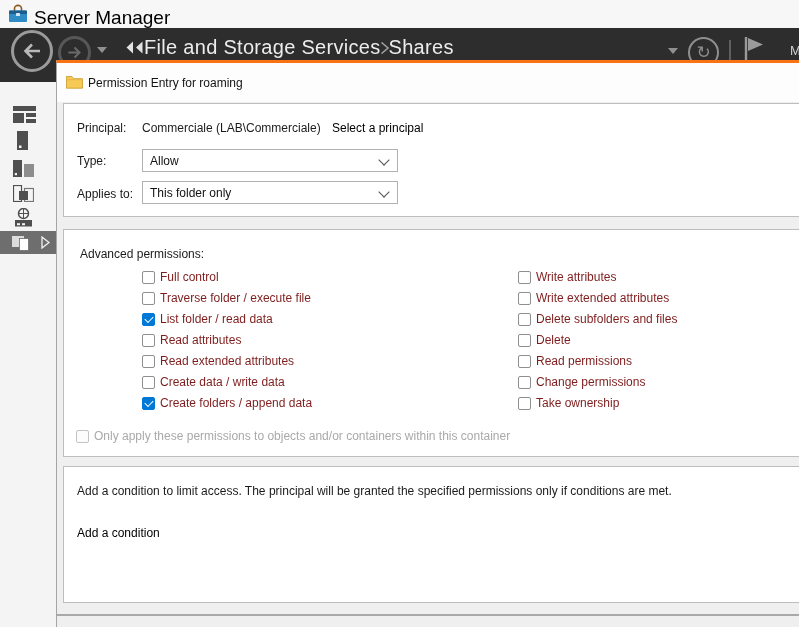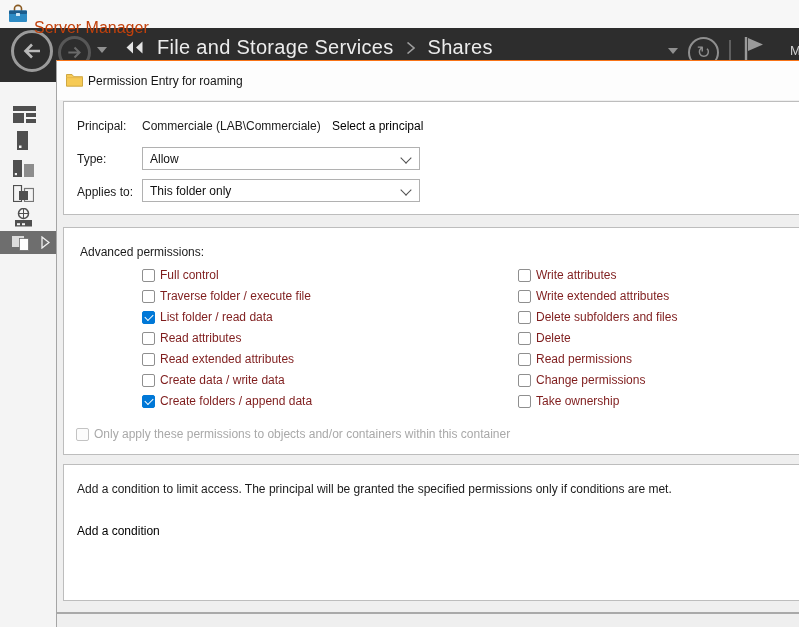--- a/index.html
+++ b/index.html
@@ -2,58 +2,58 @@
 <html><head>
 <meta charset="utf-8">
 <style>
   html,body{margin:0;padding:0;background:#fff;}
   #screen{position:relative;width:799px;height:627px;overflow:hidden;
           font-family:"Liberation Sans",sans-serif;background:#efefef;}
 
   
   .titlebar{position:absolute;left:0;top:0;width:799px;height:28px;background:#f7f7f7;z-index:4;}
   .app-icon{position:absolute;left:8px;top:4px;}
-  .app-title{position:absolute;left:34px;top:7px;font-size:16px;color:#c2410c;margin-top:12px;}
+  .app-title{position:absolute;left:34px;top:7px;font-size:19px;color:#000000;}
 
   
   .navbar{position:absolute;left:0;top:28px;width:799px;height:54px;background:#2d2d2d;z-index:1;}
   .back-btn{position:absolute;left:11px;top:2px;width:36px;height:36px;border:3px solid #9b9b9b;border-radius:50%;display:flex;align-items:center;justify-content:center;}
   .fwd-btn{position:absolute;left:58px;top:8px;width:27px;height:27px;border:3px solid #575757;border-radius:50%;display:flex;align-items:center;justify-content:center;}
   .caret{width:0;height:0;border-left:5px solid transparent;border-right:5px solid transparent;border-top:6px solid #909090;}
   .fwd-caret{position:absolute;left:97px;top:19px;}
-  .breadcrumb{position:absolute;left:125px;top:8px;display:flex;align-items:center;gap:13px;
+  .breadcrumb{position:absolute;left:125px;top:8px;display:flex;align-items:center;
               color:#ececec;font-size:20px;letter-spacing:.3px;white-space:nowrap;}
   .nav-caret2{position:absolute;left:668px;top:20px;}
   .refresh-btn{position:absolute;left:688px;top:9px;width:27px;height:27px;border:2px solid #8f8f8f;border-radius:50%;
                display:flex;align-items:center;justify-content:center;color:#8f8f8f;font-size:17px;line-height:1;}
   .nav-pipe{position:absolute;left:729px;top:12px;width:2px;height:20px;background:#5f5f5f;}
   .flag-btn{position:absolute;left:742px;top:7px;}
   .manage-hint{position:absolute;left:790px;top:15px;font-size:13px;color:#cfcfcf;}
 
   
   .sidebar{position:absolute;left:0;top:82px;width:56px;height:545px;background:#f4f4f4;z-index:2;}
   .side-icon{position:absolute;left:13px;}
   .side-selected{position:absolute;left:0;top:149px;width:56px;height:23px;background:#6e6e6e;}
 
   
   .dialog{position:absolute;left:56px;top:60px;width:743px;height:567px;background:#efefef;
-          border-left:1px solid #a5a5a5;border-top:1px solid #f97316;box-sizing:border-box;z-index:3;}
+          border-left:1px solid #a5a5a5;border-top:3px solid #f97316;box-sizing:border-box;z-index:3;}
   .dlg-title{position:absolute;left:0;top:0;right:0;height:39px;background:#fdfdfd;}
   .dlg-title-text{position:absolute;left:31px;top:13px;font-size:12px;color:#141414;}
   .dlg-folder{position:absolute;left:9px;top:12px;}
   .grp{position:absolute;left:6px;right:-8px;background:#fff;border:1px solid #bdbdbd;}
   #grp1{top:40px;height:112px;}
   #grp2{top:166px;height:226px;}
   #grp3{top:403px;height:135px;}
   .dlg-divider{position:absolute;left:0;right:0;top:551px;height:2px;background:#a9a9a9;}
   .dlg-footer{position:absolute;left:0;right:0;top:553px;bottom:0;background:#efefef;}
 
   .lbl{position:absolute;font-size:12px;color:#1b1b1b;white-space:nowrap;}
   .link{position:absolute;font-size:12px;color:#000000;white-space:nowrap;cursor:pointer;}
-  .combo{position:absolute;width:278px;height:23px;box-sizing:border-box;border:1px solid #b1b1b1;background:#fff;
+  .combo{position:absolute;width:256px;height:23px;box-sizing:border-box;border:1px solid #b1b1b1;background:#fff;
          font-size:12px;color:#111;padding:4px 24px 0 7px;white-space:nowrap;overflow:hidden;}
   .combo-chevron{position:absolute;right:9px;top:6px;width:7px;height:7px;
                  border-right:1.5px solid #505050;border-bottom:1.5px solid #505050;transform:rotate(45deg);}
 
   .perm-row{position:absolute;display:flex;align-items:center;gap:5px;height:14px;}
   .cb{width:13px;height:13px;box-sizing:border-box;border:1px solid #8f8f8f;border-radius:2px;background:#fff;position:relative;flex:none;}
   .cb.checked{background:#0078d7;border-color:#0078d7;}
   .cb.checked::after{content:"";position:absolute;left:2px;top:2.5px;width:7px;height:4px;
                      border-left:1.6px solid #fff;border-bottom:1.6px solid #fff;transform:rotate(-45deg);}
   .cb.disabled{border-color:#c3c3c3;background:#fcfcfc;}

